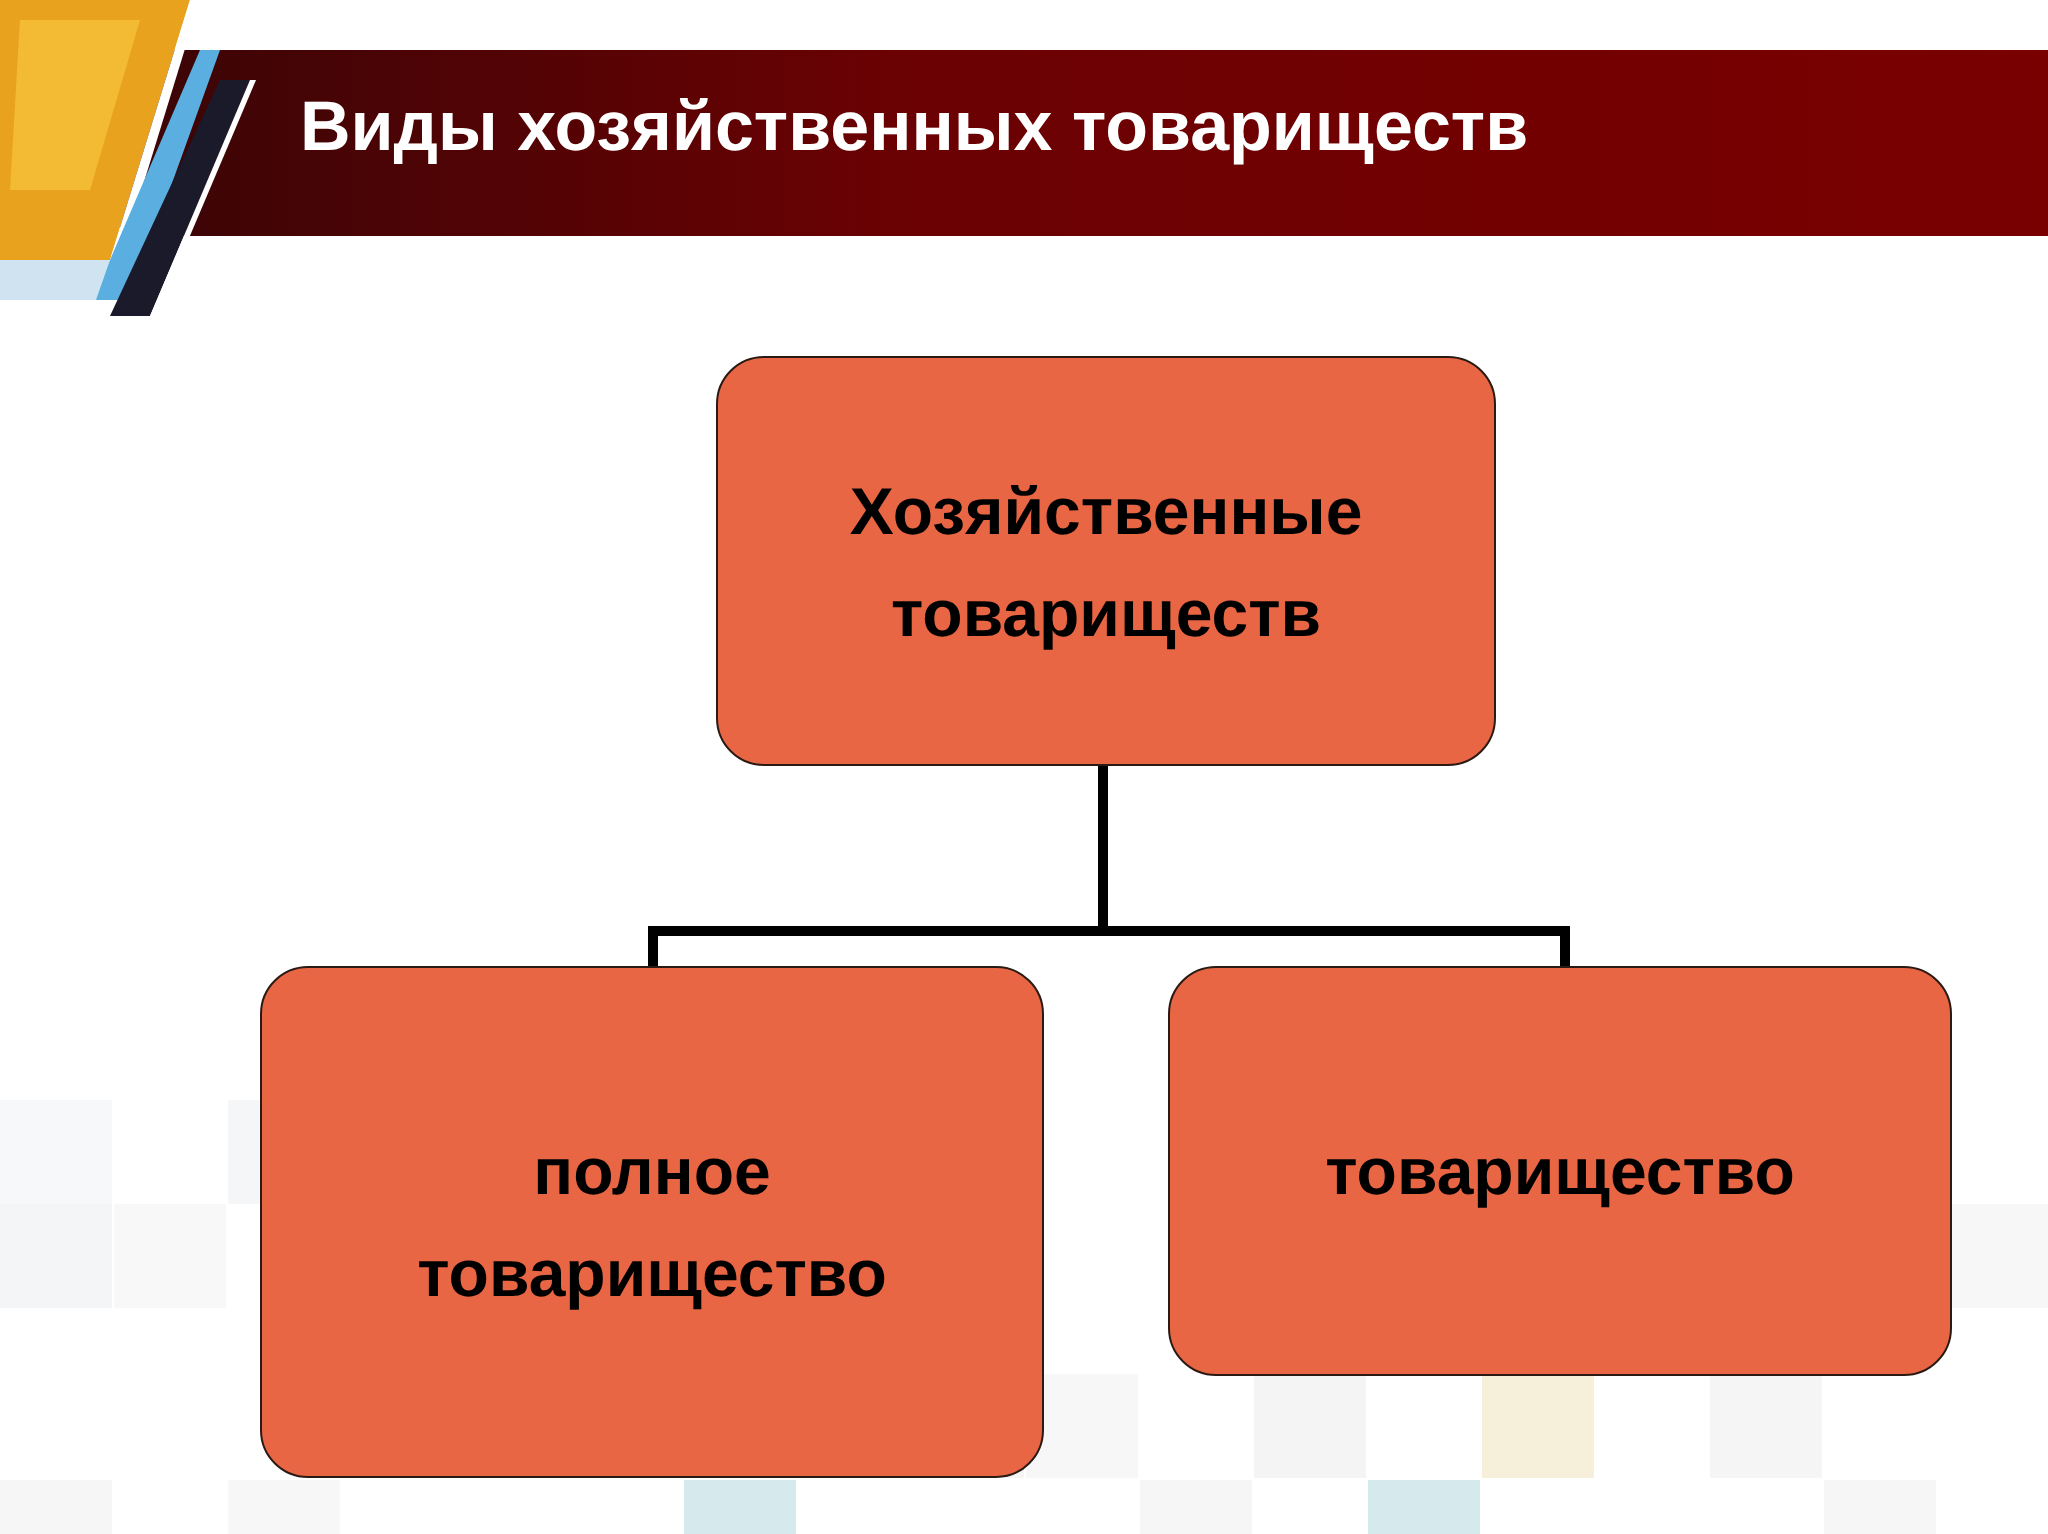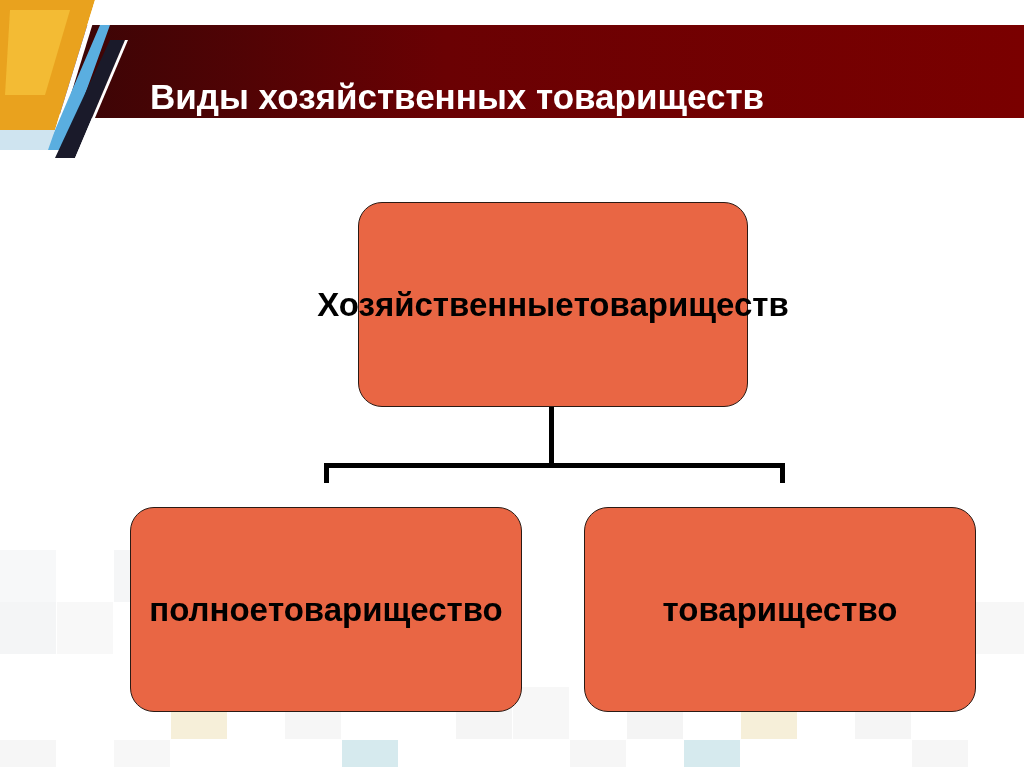--- a/index.html
+++ b/index.html
@@ -1,25 +1,25 @@
 <!DOCTYPE html>
 <html><head>
 <meta charset="utf-8">
 <style>
   html, body { margin:0; padding:0; }
   body { width:1024px; height:767px; position:relative; overflow:hidden; background:#ffffff; font-family:"Liberation Sans", sans-serif; }
   .grid-bg { position:absolute; left:0; top:550px; width:1024px; height:217px; }
   .grid-bg .cell { position:absolute; width:56px; height:52px; }
   .header-bar { position:absolute; left:60px; top:25px; width:964px; height:93px;
     background:linear-gradient(90deg,#3a0506 0%,#6a0103 40%,#7a0000 100%); }
-  .title { position:absolute; left:150px; top:44px; color:#ffffff; font-weight:bold; font-size:35px; letter-spacing:0px; white-space:nowrap;margin-top:33px; }
+  .title { position:absolute; left:150px; top:44px; color:#ffffff; font-weight:bold; font-size:35px; letter-spacing:0px; white-space:nowrap; }
   .corner { position:absolute; left:0; top:0; width:140px; height:160px; }
   .box { position:absolute; background:#e96644; border:1.5px solid #2a1a14; border-radius:24px;
-    display:flex; flex-direction:row; align-items:center; justify-content:center; text-align:center;
-    color:#000; font-weight:bold; font-size:33px; line-height:51px; box-sizing:border-box;margin-top:24px; }
+    display:flex; flex-direction:column; align-items:center; justify-content:center; text-align:center;
+    color:#000; font-weight:bold; font-size:33px; line-height:51px; box-sizing:border-box; }
   .line { position:absolute; background:#000; }
 </style>
 </head>
 <body>
 
 <div class="grid-bg">
   <div class="cell" style="left:0;top:0;background:#f7f8f9"></div>
   <div class="cell" style="left:114px;top:0;background:#f5f6f7"></div>
   <div class="cell" style="left:0;top:52px;background:#f4f5f6"></div>
   <div class="cell" style="left:57px;top:52px;background:#f8f8f8"></div>
@@ -56,20 +56,20 @@
 <div class="line" style="left:549px;top:383px;width:5px;height:85px;"></div>
 <div class="line" style="left:324px;top:463px;width:461px;height:5px;"></div>
 <div class="line" style="left:324px;top:463px;width:5px;height:20px;"></div>
 <div class="line" style="left:780px;top:463px;width:5px;height:20px;"></div>
 
 <div class="box" style="left:358px;top:178px;width:390px;height:205px;">
   <div>Хозяйственные</div>
   <div>товариществ</div>
 </div>
 
-<div class="box" style="left:130px;top:483px;width:392px;height:205px;">
+<div class="box" style="left:130px;top:483px;width:392px;height:256px;">
   <div>полное</div>
   <div>товарищество</div>
 </div>
 
 <div class="box" style="left:584px;top:483px;width:392px;height:205px;">
   <div>товарищество</div>
 </div>
 
 </body></html>

